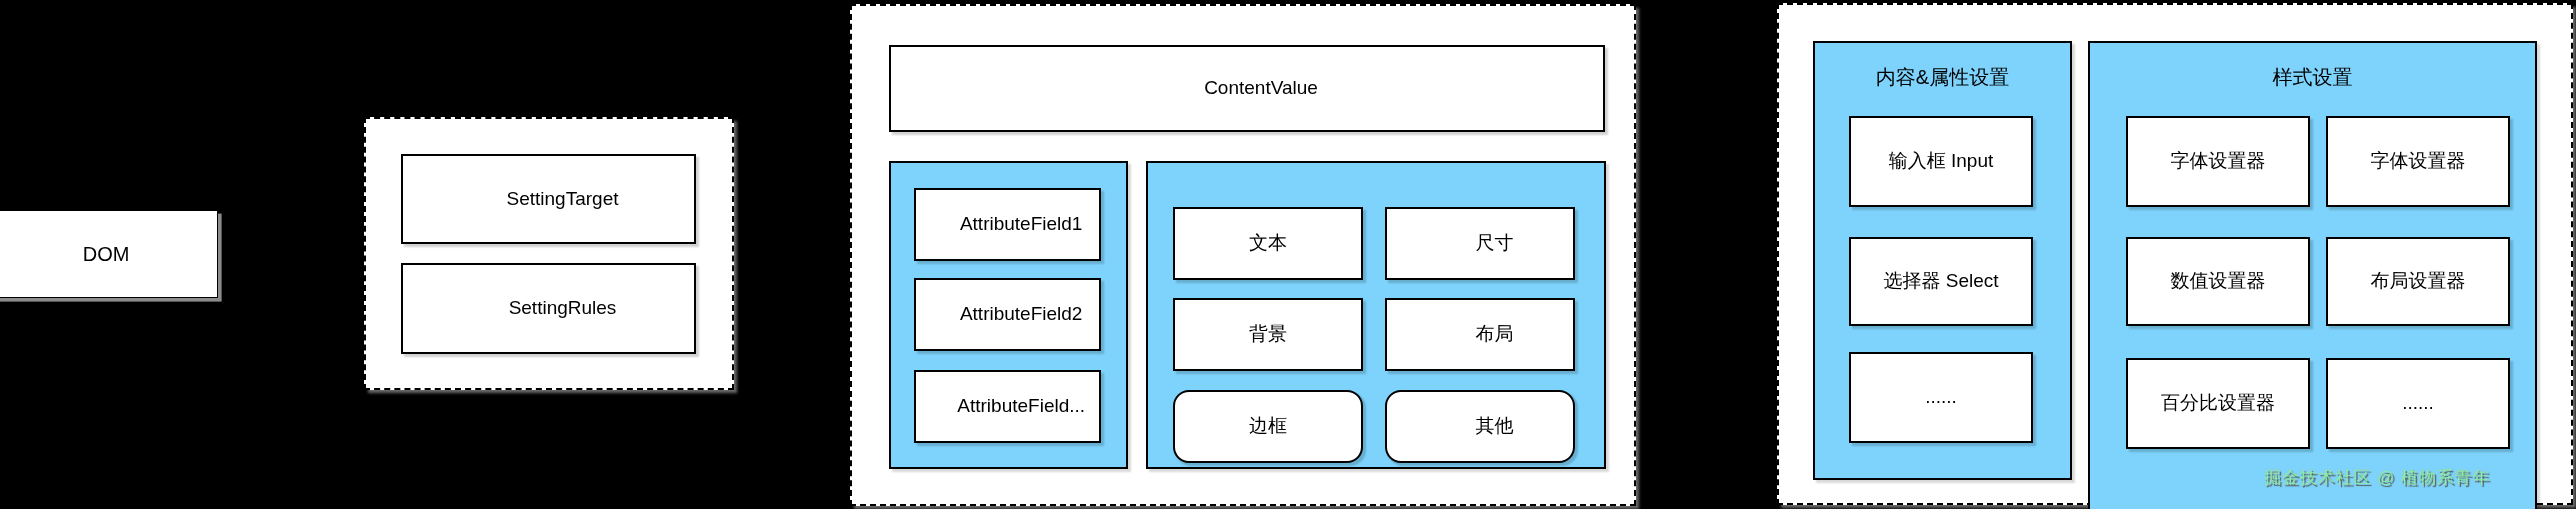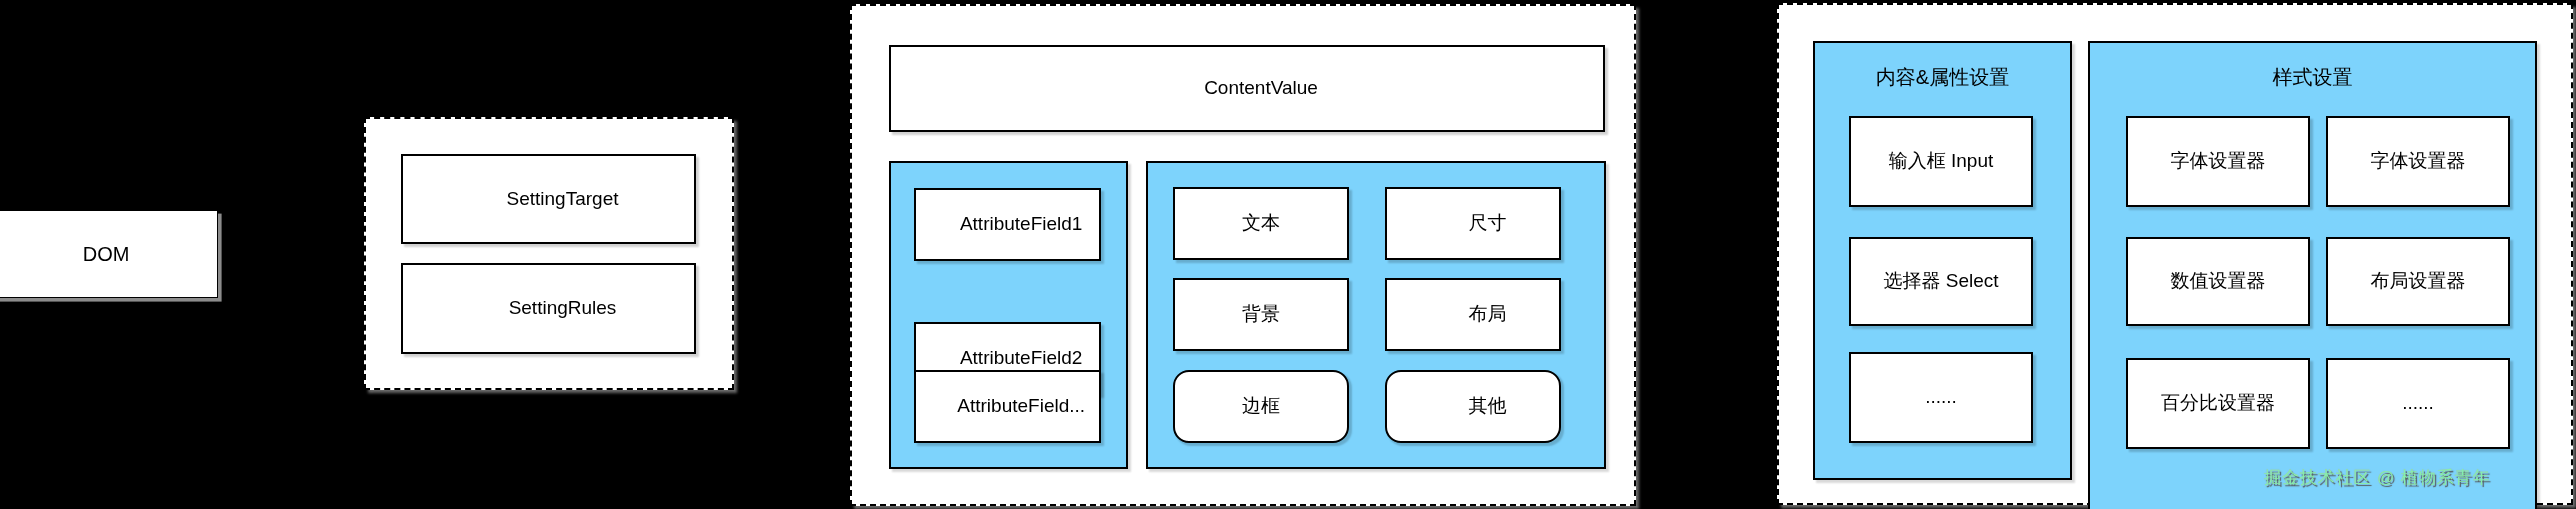--- a/index.html
+++ b/index.html
@@ -80,22 +80,22 @@
 
   
   .setting-target { left: 35px; top: 35px;  width: 295px; height: 90px; }
   .setting-rules  { left: 35px; top: 144px; width: 295px; height: 91px; }
 
   
   .content-value  { left: 37px; top: 39px; width: 716px; height: 87px; }
   .attr-frame     { left: 37px;  top: 155px; width: 239px; height: 308px; text-decoration: underline; }
   .cat-frame      { left: 294px; top: 155px; width: 460px; height: 308px; }
   .af-box { left: 22.7px; width: 187px; height: 73px; }
-  .af-1 { top: 25px; } .af-2 { top: 115px; margin-top: 44px; } .af-3 { top: 207px; }
-  .cat-box { width: 176px; height: 73px; }
+  .af-1 { top: 25px; } .af-2 { top: 115px; } .af-3 { top: 207px; }
+  .cat-box { width: 190px; height: 73px; margin-top: 20px; }
   .cat-col-1 { left: 25px; } .cat-col-2 { left: 237px; padding-left: 29px; }
   .cat-row-1 { top: 24.5px; } .cat-row-2 { top: 115px; } .cat-row-3 { top: 207px; border-radius: 16px; }
 
   
   .section-a { left: 34px;  top: 36px; width: 259px; height: 439px; }
   .section-b { left: 309px; top: 36px; width: 449px; height: 494px; }
   .item-a { left: 34px; width: 184px; }
   .ia-1 { top: 73px;  height: 91px; }
   .ia-2 { top: 194px; height: 89px; }
   .ia-3 { top: 309px; height: 91px; }

